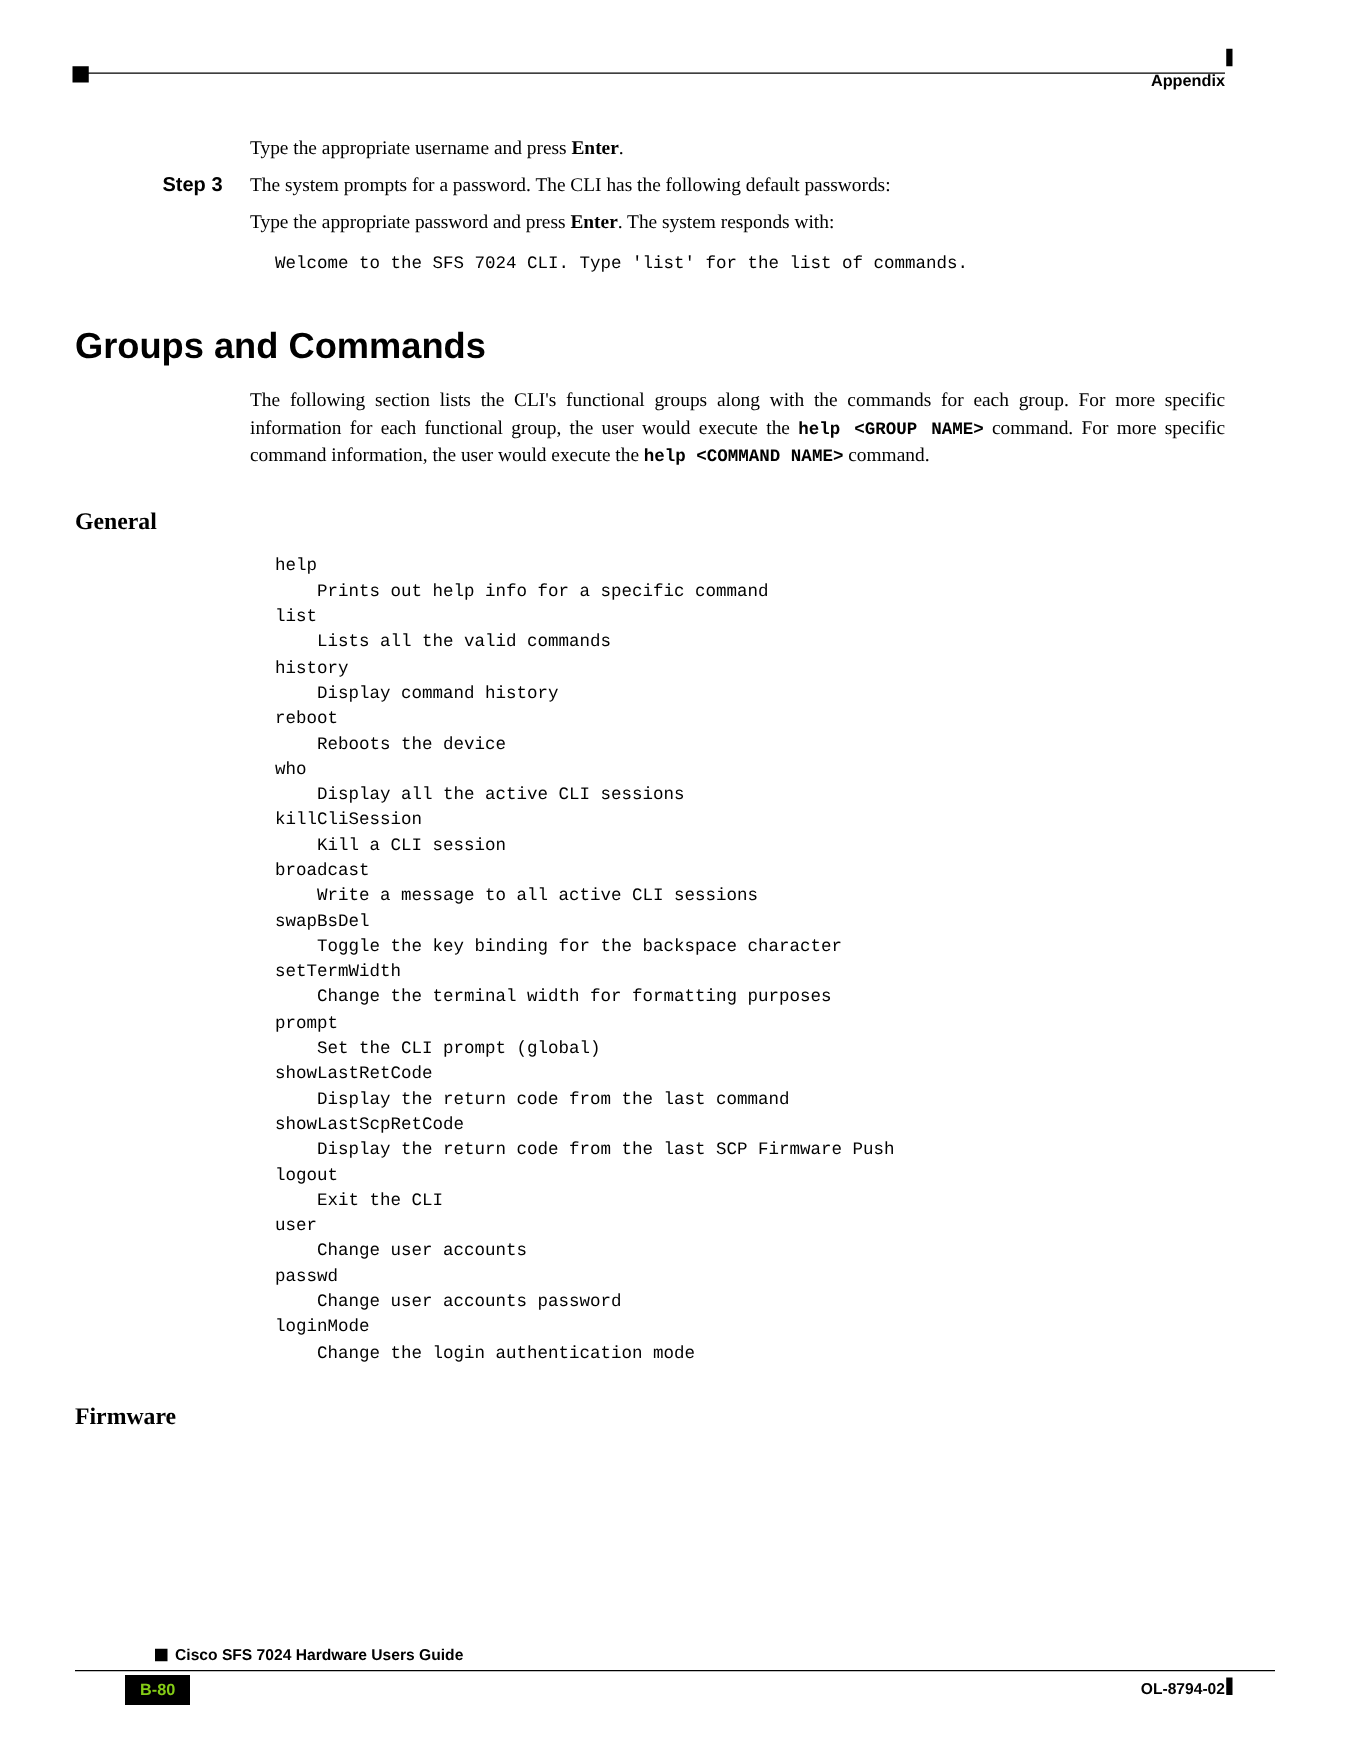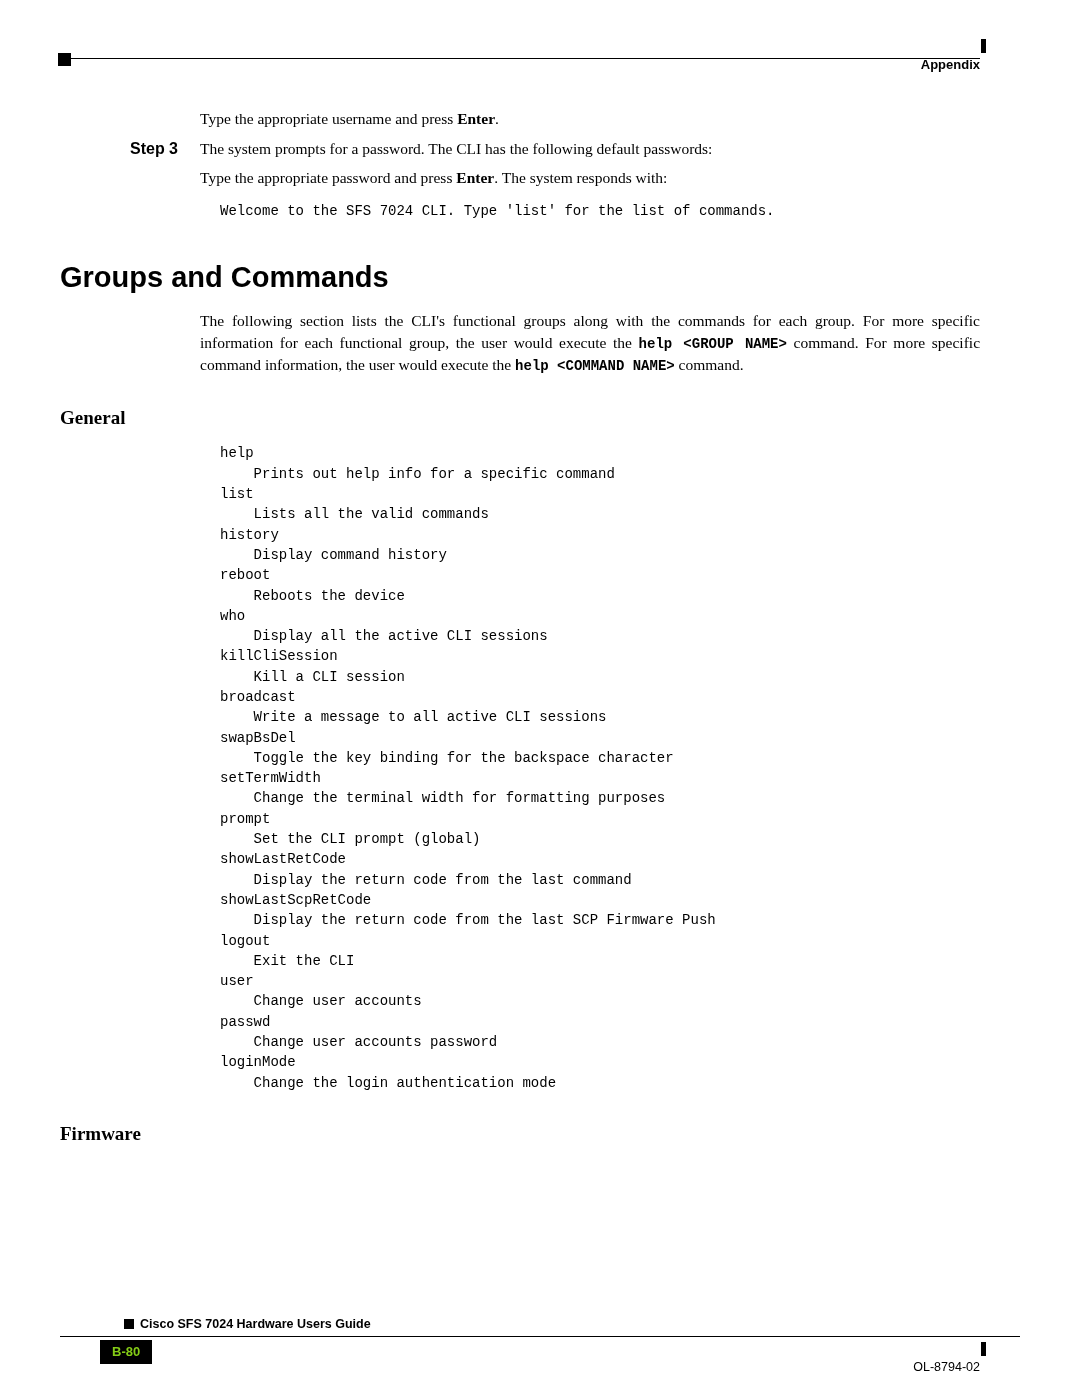--- a/index.html
+++ b/index.html
@@ -126,23 +126,23 @@
     color: #84cc16;
     font-family: Arial, Helvetica, sans-serif;
     font-weight: bold;
     font-size: 13px;
     padding: 3px 12px;
     margin-left: 40px;
   }
   .doc-id {
     position: absolute;
     right: 40px;
-    top: 22px;
-    font-family: Arial, Helvetica, sans-serif;
-    font-weight: normal;
+    top: 6px;
+    font-family: Arial, Helvetica, sans-serif;
+    font-weight: bold;
     font-size: 12.5px;
   }
   .footer-bar {
     width: 5px; height: 14px; background: #000;
     position: absolute; right: 34px; top: 5px;
   }
 </style>
 </head>
 <body>
 

